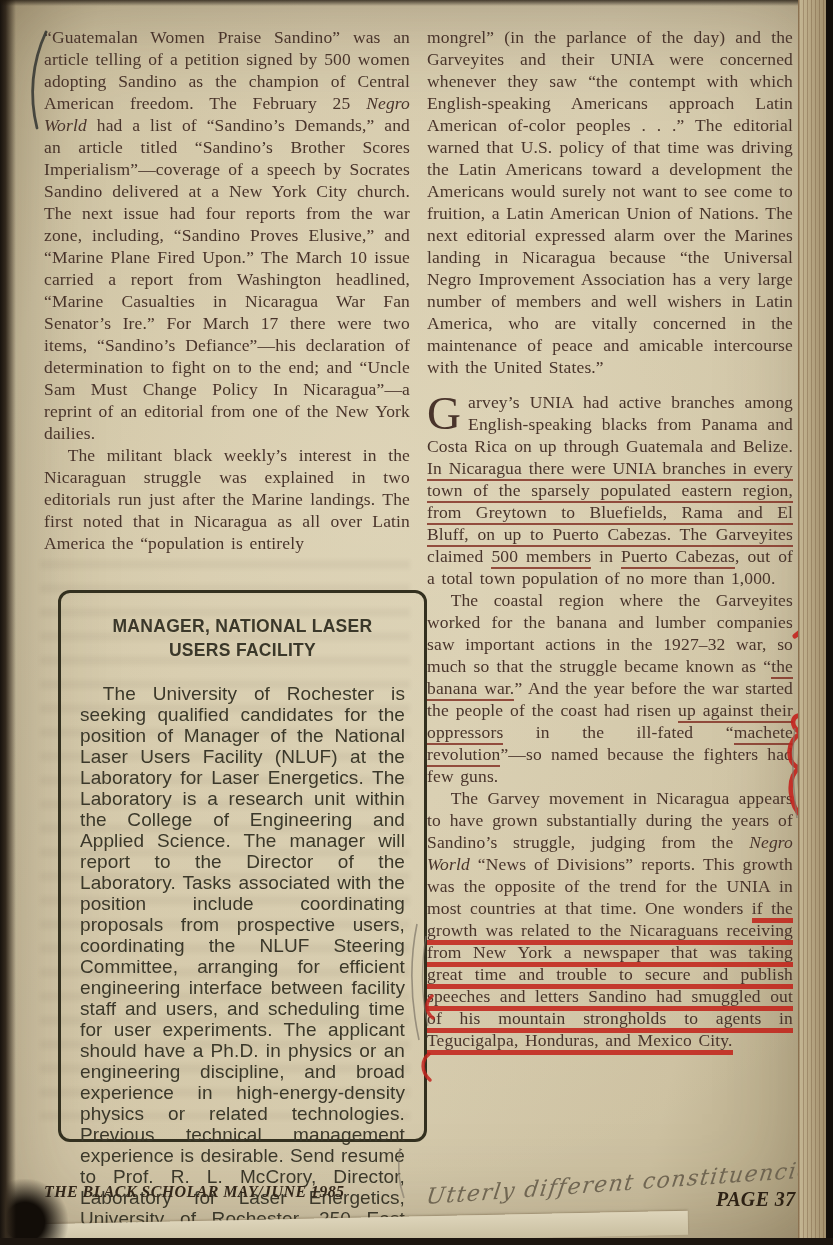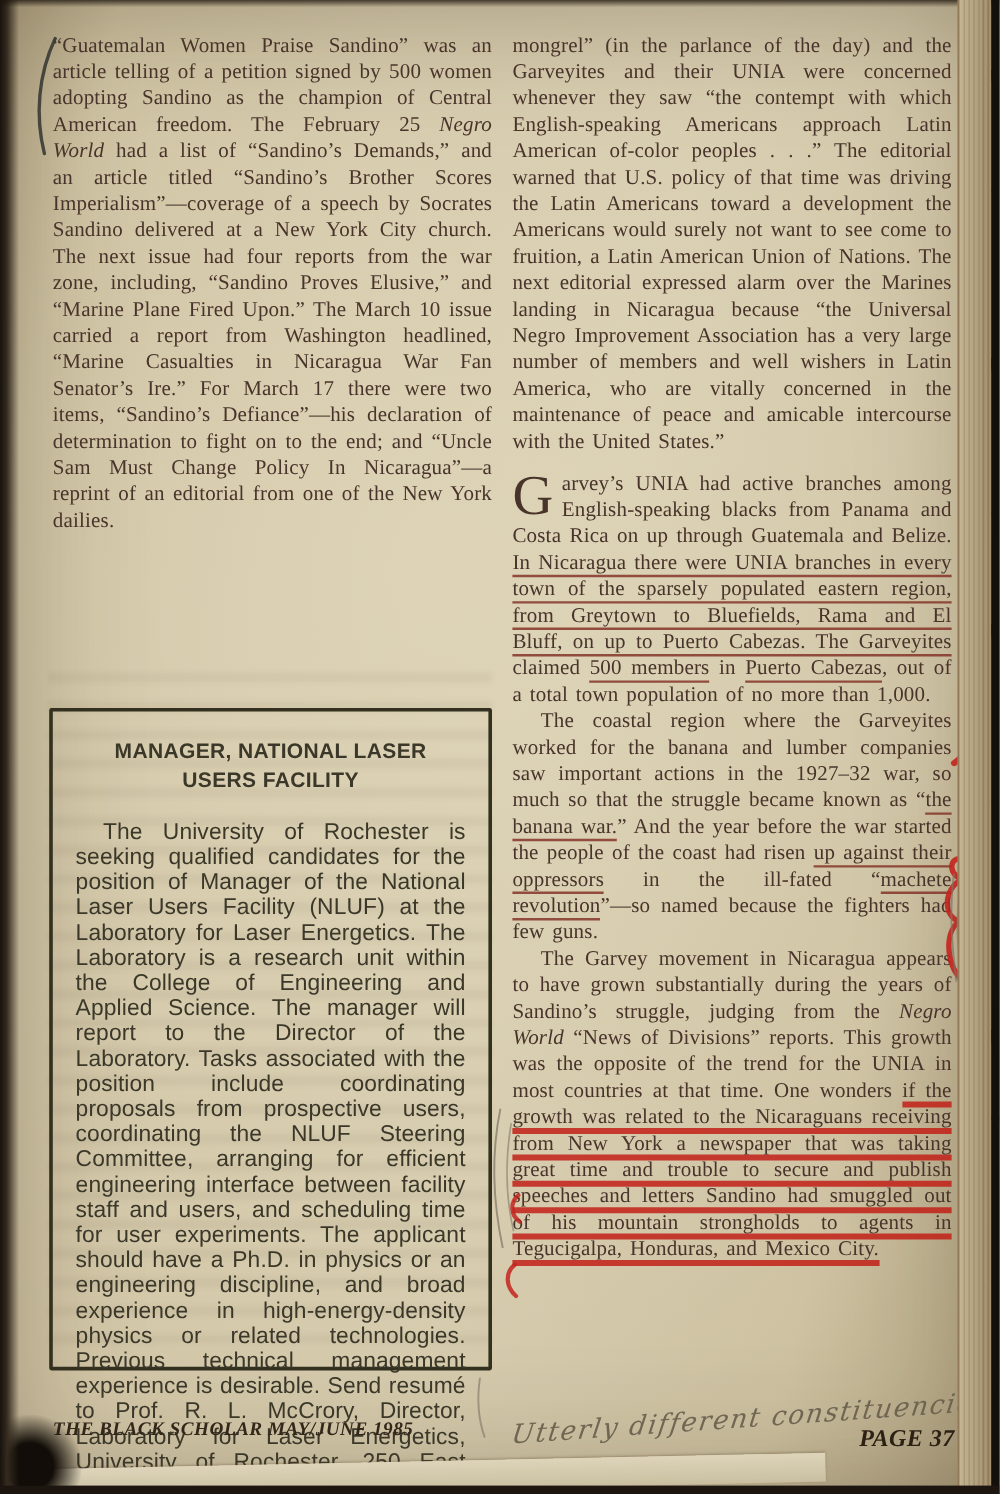--- a/index.html
+++ b/index.html
@@ -36,22 +36,22 @@
   .col-left{left:44px;top:26px;width:366px;}
   .col-right{left:427px;top:26px;width:366px;}
   .para{margin:0;text-align:justify;}
   .para.indent{text-indent:1.35em;}
   .para.gap{margin-top:13px;}
   .seg-i{font-style:italic;}
   .seg-ut{border-bottom:2px solid rgba(128,42,31,.8);padding-bottom:1px;}
   .seg-ur{border-bottom:5px solid rgba(194,32,24,.85);}
   .seg-dropcap{float:left;font-size:47px;line-height:39px;padding:3px 7px 0 0;}
   
-  .ad-box{position:absolute;left:41px;top:590px;width:369px;height:552px;box-sizing:border-box;
-    border:3px solid #33301f;border-radius:2px;padding:21px 19px 0;
+  .ad-box{position:absolute;left:58px;top:590px;width:369px;height:552px;box-sizing:border-box;
+    border:3px solid #33301f;border-radius:12px;padding:21px 19px 0;
     font-family:"Liberation Sans",sans-serif;color:#3b382a;}
   .ad-title{font-weight:bold;font-size:17.5px;line-height:24px;text-align:center;
     letter-spacing:.3px;white-space:pre-line;margin-bottom:21px;}
   .ad-body{font-size:19px;line-height:21px;text-align:justify;letter-spacing:.1px;
     text-indent:1.2em;}
   .ad-footer{font-weight:bold;font-size:20px;text-align:center;margin-top:22px;}
   
   .footer-left{position:absolute;left:44px;top:1183px;font-weight:bold;font-style:italic;
     font-size:16px;letter-spacing:.4px;color:#33271a;}
   .footer-right{position:absolute;left:716px;top:1188px;font-weight:bold;font-style:italic;
@@ -63,20 +63,21 @@
 </style>
 </head>
 <body>
 
 <div class="photo">
 
   <div class="ghost"></div>
 
   <div class="col col-left">
       <p class="para"><span>“Guatemalan Women Praise Sandino” was an article telling of a petition signed by 500 women adopting Sandino as the champion of Central American freedom. The February 25 </span><span class="seg-i">Negro World</span><span> had a list of “Sandino’s Demands,” and an article titled “Sandino’s Brother Scores Imperialism”—coverage of a speech by Socrates Sandino delivered at a New York City church. The next issue had four reports from the war zone, including, “Sandino Proves Elusive,” and “Marine Plane Fired Upon.” The March 10 issue carried a report from Washington headlined, “Marine Casualties in Nicaragua War Fan Senator’s Ire.” For March 17 there were two items, “Sandino’s Defiance”—his declaration of determination to fight on to the end; and “Uncle Sam Must Change Policy In Nicaragua”—a reprint of an editorial from one of the New York dailies.</span></p>
+      <p class="para indent"><span>The militant black weekly’s interest in the Nicaraguan struggle was explained in two editorials run just after the Marine landings. The first noted that in Nicaragua as all over Latin America the “population is entirely</span></p>
     </div>
 
   <div class="col col-right">
       <p class="para"><span>mongrel” (in the parlance of the day) and the Garveyites and their UNIA were concerned whenever they saw “the contempt with which English-speaking Americans approach Latin American of-color peoples . . .” The editorial warned that U.S. policy of that time was driving the Latin Americans toward a development the Americans would surely not want to see come to fruition, a Latin American Union of Nations. The next editorial expressed alarm over the Marines landing in Nicaragua because “the Universal Negro Improvement Association has a very large number of members and well wishers in Latin America, who are vitally concerned in the maintenance of peace and amicable intercourse with the United States.”</span></p>
       <p class="para gap"><span class="seg-dropcap">G</span><span>arvey’s UNIA had active branches among English-speaking blacks from Panama and Costa Rica on up through Guatemala and Belize. </span><span class="seg-ut">In Nicaragua there were UNIA branches in every town of the sparsely populated eastern region, from Greytown to Bluefields, Rama and El Bluff, on up to Puerto Cabezas. The Garveyites</span><span> claimed </span><span class="seg-ut">500 members</span><span> in </span><span class="seg-ut">Puerto Cabezas</span><span>, out of a total town population of no more than 1,000.</span></p>
       <p class="para indent"><span>The coastal region where the Garveyites worked for the banana and lumber companies saw important actions in the 1927–32 war, so much so that the struggle became known as “</span><span class="seg-ut">the banana war.</span><span>” And the year before the war started the people of the coast had risen </span><span class="seg-ut">up against their oppressors</span><span> in the ill-fated “</span><span class="seg-ut">machete revolution</span><span>”—so named because the fighters had few guns.</span></p>
       <p class="para indent"><span>The Garvey movement in Nicaragua appears to have grown substantially during the years of Sandino’s struggle, judging from the </span><span class="seg-i">Negro World</span><span> “News of Divisions” reports. This growth was the opposite of the trend for the UNIA in most countries at that time. One wonders </span><span class="seg-ur">if the growth was related to the Nicaraguans receiving from New York a newspaper that was taking great time and trouble to secure and publish speeches and letters Sandino had smuggled out of his mountain strongholds to agents in Tegucigalpa, Honduras, and Mexico City.</span></p>
     </div>
 
   <div class="ad-box">

